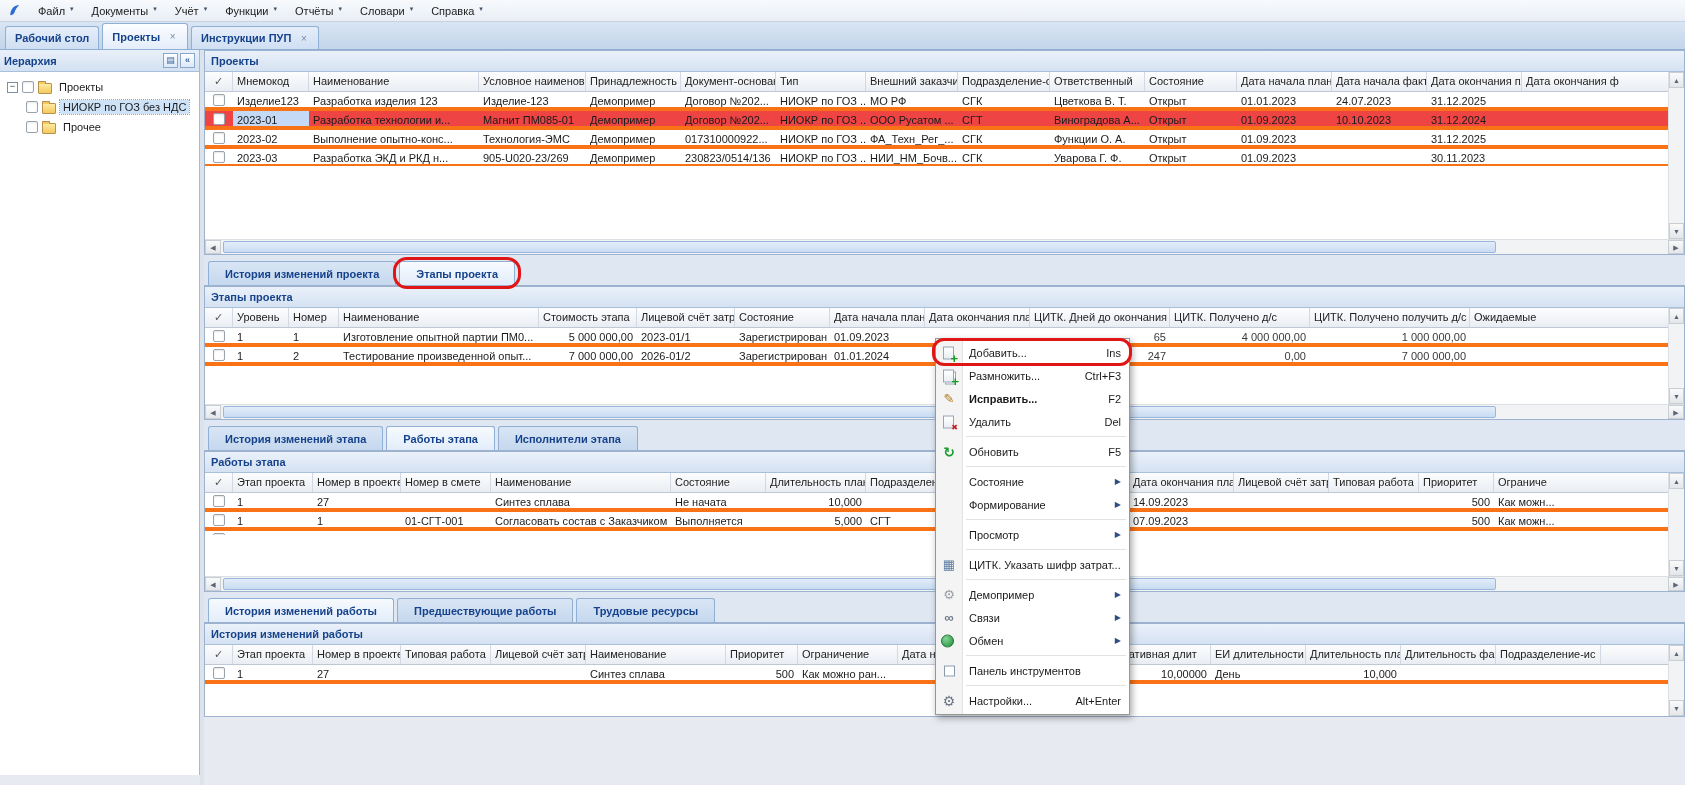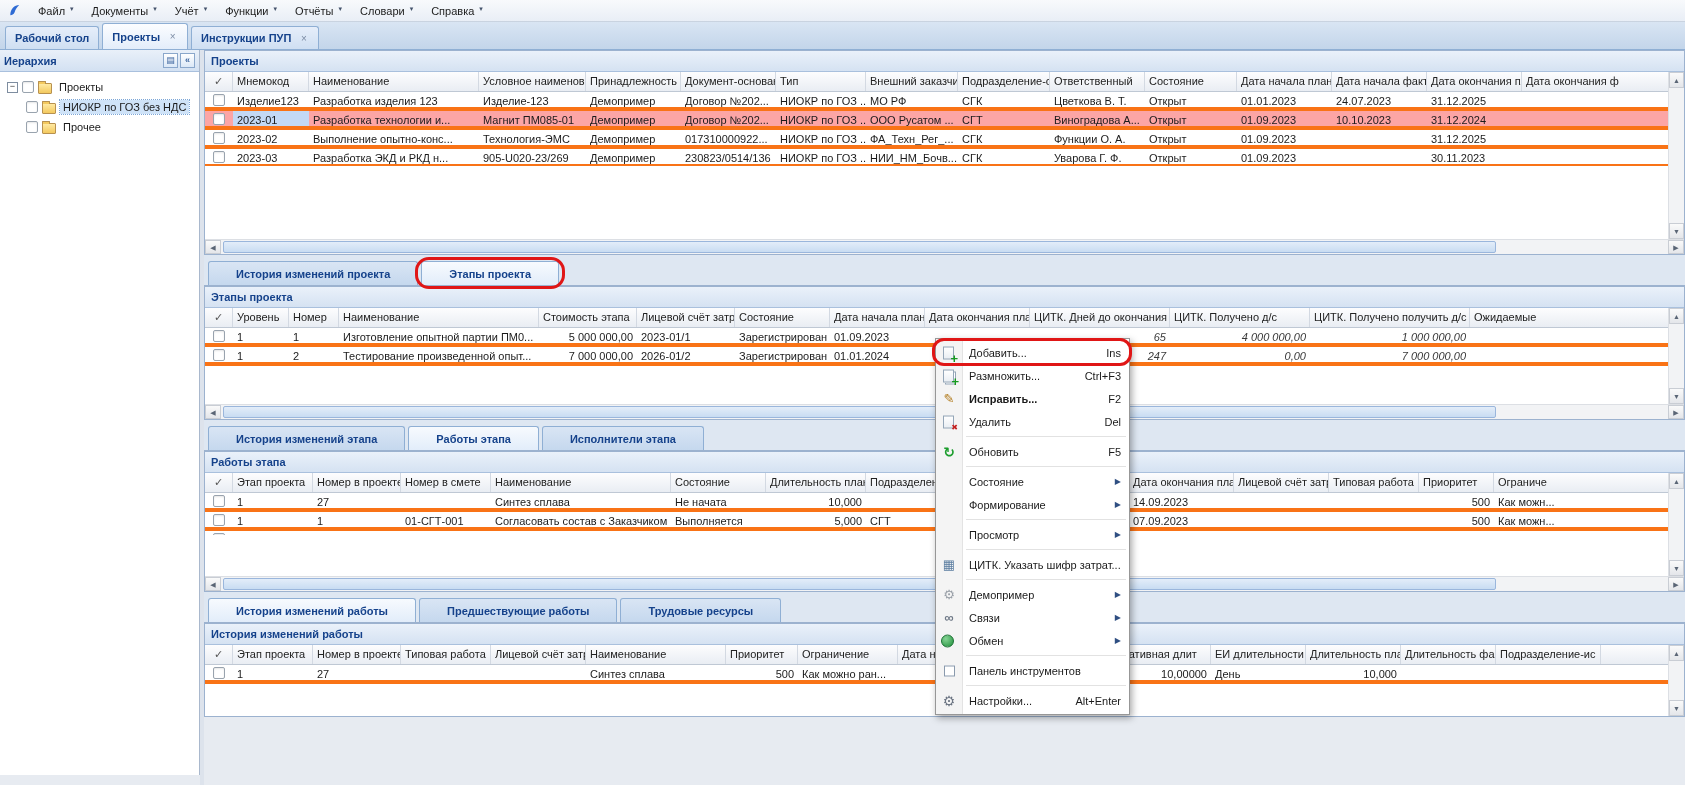--- a/index.html
+++ b/index.html
@@ -46,47 +46,47 @@
   .panel-projects{height:205px}
   .panel-stages{height:134px}
   .panel-works{height:141px}
   .panel-history{height:94px}
   .grid-zone{flex:1;display:flex;overflow:hidden}
   .grid-viewport{flex:1;overflow:hidden;display:flex;flex-direction:column;background:#fff}
   .ghead{flex:none;display:flex;height:20px;background:linear-gradient(#fdfdfe,#e9edf3);border-bottom:1px solid #bfc8d4}
   .gh{flex:none;padding:3px 4px;border-right:1px solid #d3d9e2;white-space:nowrap;overflow:hidden;color:#222}
   .gbody{flex:1;display:flex;flex-direction:column;overflow:hidden}
   .grow{flex:none;display:flex;height:19px;background:#fff;border-bottom:4px solid #f97316}
-  .grow.selected{background:#fca5a5}
+  .grow.selected{background:#ef4444}
   .grow.selected .cell:nth-child(2){background:#c3d9f5}
   .cell{flex:none;padding:3px 4px;white-space:nowrap;overflow:hidden}
   .c-chk{display:flex;align-items:center;justify-content:center;padding:0}
   .c-center{text-align:center;color:#555}
   .num{text-align:right}
-  .ital{font-style:italic;color:#3a3a3a}
+  .ital{color:#3a3a3a}
   .filler{flex:1;background:#fff}
 
   
   .p0{width:28px}.p1{width:76px}.p2{width:170px}.p3{width:107px}.p4{width:95px}.p5{width:95px}.p6{width:90px}.p7{width:92px}.p8{width:92px}.p9{width:95px}.p10{width:92px}.p11{width:95px}.p12{width:95px}.p13{width:95px}.p14{width:150px}
   .s0{width:28px}.s1{width:56px}.s2{width:50px}.s3{width:200px}.s4{width:98px}.s5{width:98px}.s6{width:95px}.s7{width:95px}.s8{width:105px}.s9{width:140px}.s10{width:140px}.s11{width:160px}.s12{width:200px}
   .w0{width:28px}.w1{width:80px}.w2{width:88px}.w3{width:90px}.w4{width:180px}.w5{width:95px}.w6{width:100px}.w7{width:140px}.w8{width:123px}.w9{width:105px}.w10{width:95px}.w11{width:90px}.w12{width:75px}.w13{width:180px}
   .h0{width:28px}.h1{width:80px}.h2{width:88px}.h3{width:90px}.h4{width:95px}.h5{width:140px}.h6{width:72px}.h7{width:100px}.h8{width:199px}.h9{width:114px}.h10{width:95px}.h11{width:95px}.h12{width:95px}.h13{width:105px}
 
   
   .vscroll{flex:none;width:16px;background:#f2f3f5;border-left:1px solid #dcdfe4;display:flex;flex-direction:column;align-items:stretch}
   .hscroll{flex:none;height:15px;background:#f2f3f5;border-top:1px solid #dcdfe4;display:flex;align-items:stretch}
   .sbtn{flex:none;width:16px;height:14px;background:linear-gradient(#fafafa,#e4e6ea);border:1px solid #c9cdd4;display:flex;align-items:center;justify-content:center;color:#5a6575;font-size:7px;line-height:1}
   .vscroll .sbtn{width:15px;height:16px}
   .htrack{flex:1;position:relative}
   .hthumb{position:absolute;top:1px;bottom:1px;left:2px;width:88%;background:linear-gradient(#e3edf9,#c8dcf2);border:1px solid #9ab6dc;border-radius:2px}
   .vtrack{flex:1}
 
   
   .tabstrip{flex:none;height:31px;background:#dee7f2;border-bottom:1px solid #9cb2cf;display:flex;align-items:flex-end;padding-left:4px;gap:3px}
-  .dtab{position:relative;height:24px;display:flex;align-items:center;padding:0 27px;border:1px solid #8fafd4;border-bottom:none;border-radius:3px 3px 0 0;background:linear-gradient(#d9e5f4,#c5d8ee);color:#15428b;font-weight:bold;white-space:nowrap}
+  .dtab{position:relative;height:24px;display:flex;align-items:center;padding:0 16px;border:1px solid #8fafd4;border-bottom:none;border-radius:3px 3px 0 0;background:linear-gradient(#d9e5f4,#c5d8ee);color:#15428b;font-weight:bold;white-space:nowrap}
   .dtab.active{background:linear-gradient(#f7fafe,#e2edfa)}
 
   
   .context-menu{position:absolute;left:935px;top:338px;width:195px;background:#fff;border:1px solid #979797;box-shadow:2px 3px 7px rgba(0,0,0,.35);padding:2px 0;z-index:50}
   .context-menu::before{content:"";position:absolute;left:0;top:0;bottom:0;width:26px;background:#f4f4f4;border-right:1px solid #e3e3e3}
   .menu-item{position:relative;height:23px;display:flex;align-items:center;padding:0 8px 0 33px;white-space:nowrap}
   .menu-item.bold .mi-label{font-weight:bold}
   .mi-shortcut{margin-left:auto;padding-left:12px;color:#1b1b1b}
   .mi-arrow{margin-left:auto;font-size:8px;color:#2f4f82}
   .menu-sep{height:7px;position:relative}

